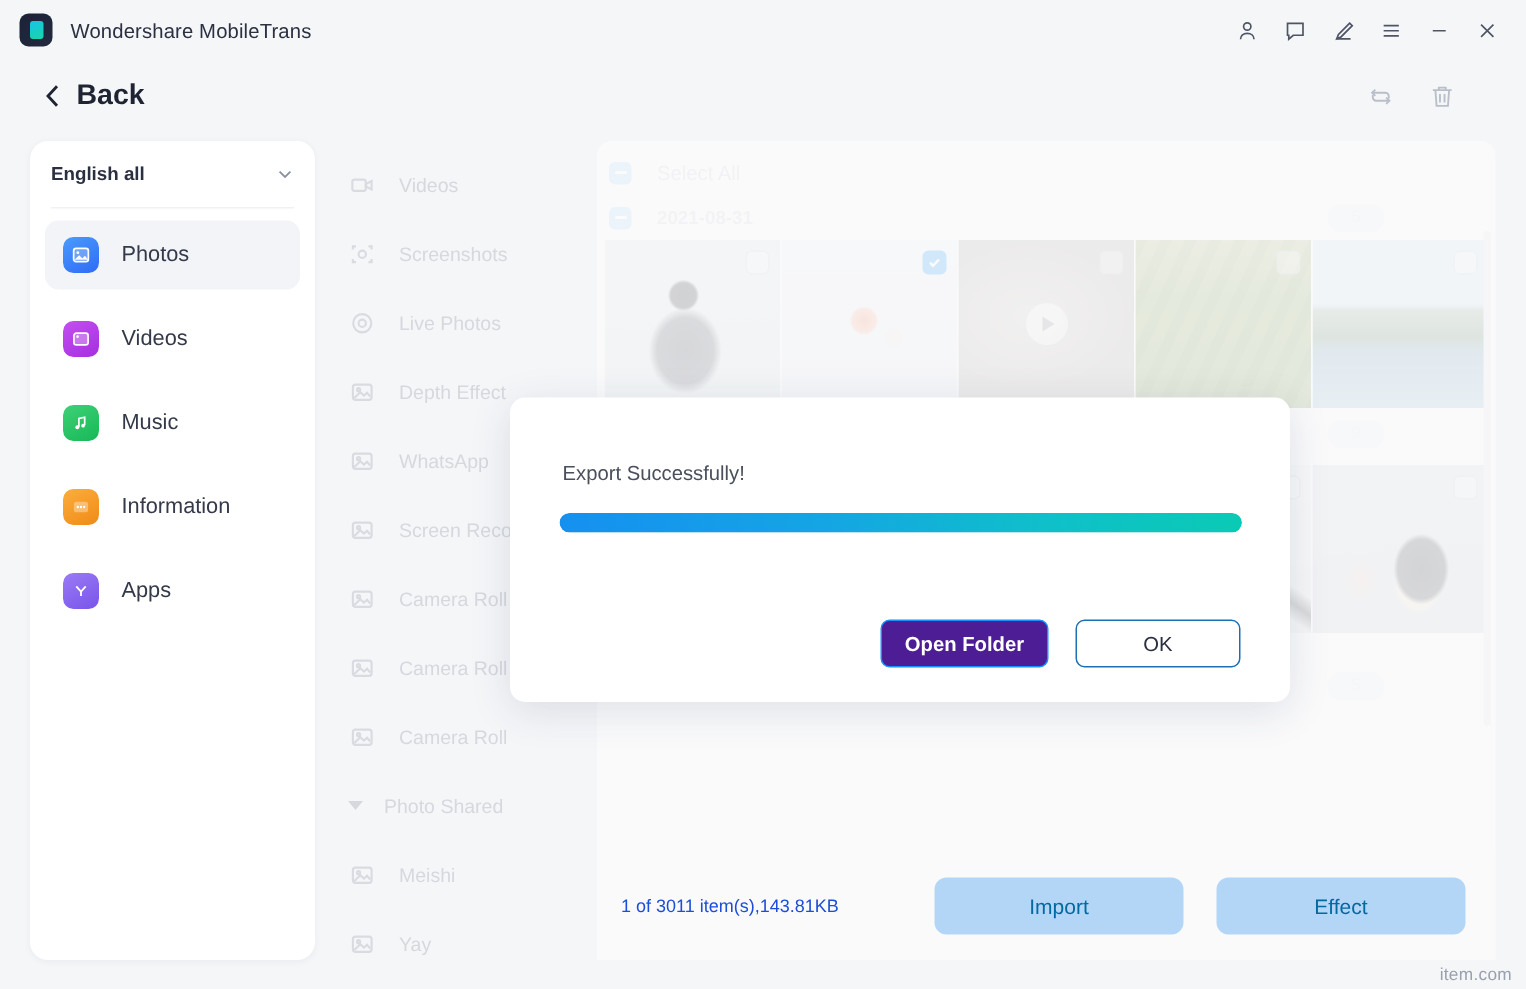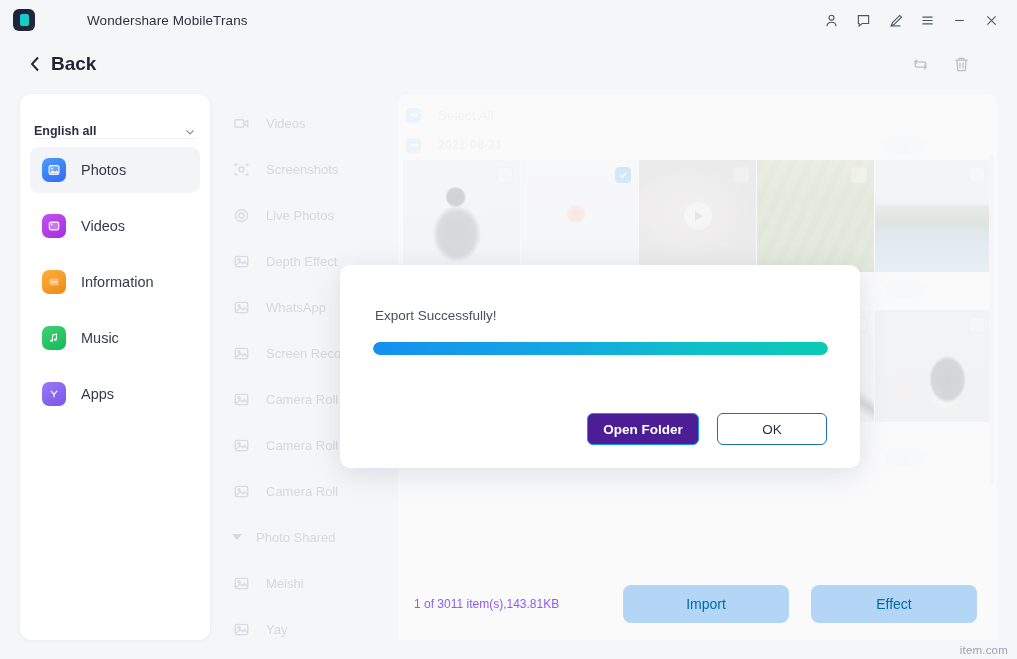--- a/index.html
+++ b/index.html
@@ -14,21 +14,20 @@
     width: 1017px; height: 659px;
     background: #f5f6f8;
   }
 
   
   .titlebar {
     position: absolute; top: 0; left: 0;
     width: 1017px; height: 40px;
     display: flex; align-items: center;
     padding: 0 10px 0 13px;
-    gap: 40px;
   }
   .app-logo {
     width: 22px; height: 22px; border-radius: 6px;
     background: linear-gradient(135deg,#1c2236 0%,#232a40 100%);
     display: flex; align-items: center; justify-content: center;
     flex: 0 0 auto;
   }
   .app-logo .inner {
     width: 9px; height: 12px; border-radius: 2px;
     background: linear-gradient(160deg,#19c3e6 0%,#18d6a8 100%);
@@ -67,21 +66,21 @@
   .sidebar {
     position: absolute; left: 20px; top: 94px;
     width: 190px; height: 546px;
     background: #ffffff;
     border-radius: 12px;
     box-shadow: 0 1px 5px rgba(30,40,70,.05);
     overflow: hidden;
   }
   .lang-select {
     height: 45px; margin: 0 14px;
-    display: flex; align-items: flex-end;
+    display: flex; align-items: center;
     border-bottom: 1px solid #f0f1f4;
     cursor: default;
   }
   .lang-label { font-size: 12.5px; font-weight: bold; color: #2b3040; }
   .lang-chev { margin-left: auto; color: #8a90a0; }
   .nav-list { padding: 8px 10px 0 10px; }
   .nav-item {
     height: 46px; display: flex; align-items: center;
     padding: 0 12px; border-radius: 9px; cursor: default; margin-bottom: 10px;
   }
@@ -224,21 +223,21 @@
   }
 
   
   .bottombar {
     position: absolute; left: 398px; bottom: 19px;
     width: 599px; height: 72px;
     background: #fafafb;
     display: flex; align-items: center;
     padding: 0 14px;
   }
-  .status-text { font-size: 12px; color: #8b5cf6; margin-left: 2px;}
+  .status-text { font-size: 12px; color: #1d4ed8; margin-left: 2px;}
   .big-btn {
     width: 166px; height: 38px; border-radius: 8px;
     background: #b3d6f7; color: #0369a1;
     font-size: 14px; display: flex; align-items: center; justify-content: center;
     border: none; cursor: default;
   }
   .btn-import { margin-left: auto; }
   .btn-export { margin-left: 22px; margin-right: 6px; }
 
   .watermark {
@@ -379,46 +378,46 @@
       </div>
 
       <div class="nav-item">
         <span class="nav-ico ico-videos">
           <svg width="14" height="14" viewBox="0 0 16 16" fill="none" stroke="#fff" stroke-width="1.3">
             <rect x="2.6" y="3.6" width="10.8" height="8.8" rx="1.8" fill="rgba(255,255,255,.3)"></rect>
             <circle cx="5.4" cy="6.2" r="1" fill="#fff" stroke="none"></circle>
           </svg>
         </span>
         <span class="nav-text">Videos</span>
+      </div>
+
+      <div class="nav-item">
+        <span class="nav-ico ico-music">
+          <svg width="14" height="14" viewBox="0 0 16 16" fill="none" stroke="#fff" stroke-width="1.3">
+            <path d="M6.4 11V4.6l4.4-1v6.2"></path>
+              <circle cx="5.2" cy="11.2" r="1.5" fill="#fff" stroke="none"></circle>
+            <circle cx="9.6" cy="10" r="1.4" fill="#fff" stroke="none"></circle>
+          </svg>
+        </span>
+        <span class="nav-text">Music</span>
       </div>
 
       <div class="nav-item">
         <span class="nav-ico ico-information">
           <svg width="14" height="14" viewBox="0 0 16 16" fill="none">
             <rect x="2.6" y="4" width="10.8" height="8" rx="2" fill="rgba(255,255,255,.35)"></rect>
             <circle cx="5.6" cy="8" r=".9" fill="#fff"></circle>
               <circle cx="8" cy="8" r=".9" fill="#fff"></circle>
             <circle cx="10.4" cy="8" r=".9" fill="#fff"></circle>
           </svg>
         </span>
         <span class="nav-text">Information</span>
       </div>
 
       <div class="nav-item">
-        <span class="nav-ico ico-music">
-          <svg width="14" height="14" viewBox="0 0 16 16" fill="none" stroke="#fff" stroke-width="1.3">
-            <path d="M6.4 11V4.6l4.4-1v6.2"></path>
-              <circle cx="5.2" cy="11.2" r="1.5" fill="#fff" stroke="none"></circle>
-            <circle cx="9.6" cy="10" r="1.4" fill="#fff" stroke="none"></circle>
-          </svg>
-        </span>
-        <span class="nav-text">Music</span>
-      </div>
-
-      <div class="nav-item">
         <span class="nav-ico ico-apps">
           <svg width="14" height="14" viewBox="0 0 16 16" fill="none" stroke="#fff" stroke-width="1.4">
             <path d="M4.4 4.4 8 8.4l3.6-4"></path>
               <path d="M8 8.4v3.4"></path>
           </svg>
         </span>
         <span class="nav-text">Apps</span>
       </div>
 
     </div>

